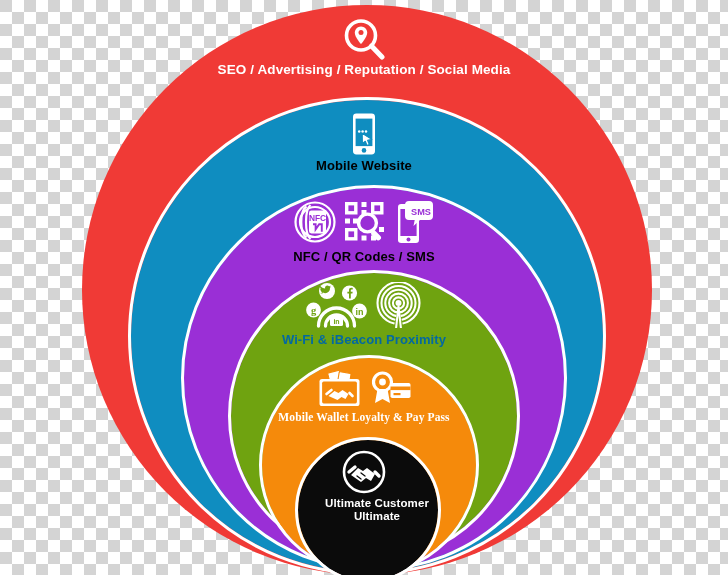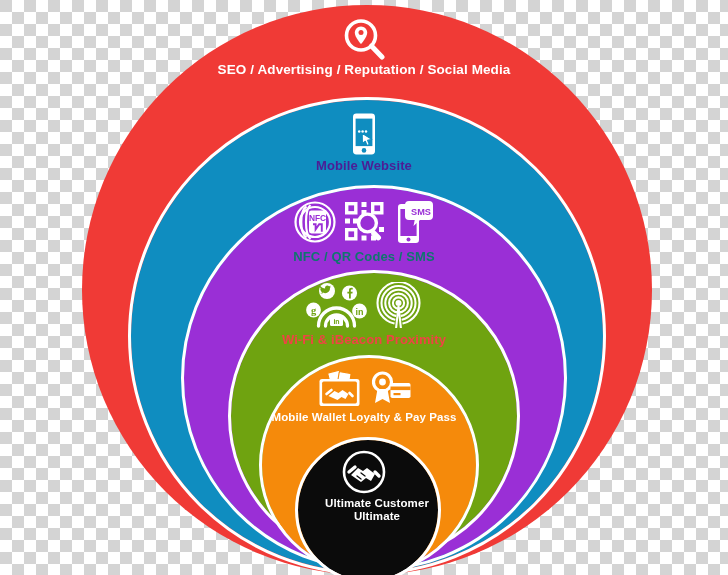--- a/index.html
+++ b/index.html
@@ -92,21 +92,21 @@
       <circle cx="17" cy="38.4" r="2.3" fill="#0f8dc0"></circle>
       <g fill="#ffffff">
         <circle cx="12.2" cy="19.6" r="1.25"></circle>
         <circle cx="15.6" cy="19.6" r="1.25"></circle>
         <circle cx="19" cy="19.6" r="1.25"></circle>
       </g>
       <path d="M15.2 21.4 L24.8 27.4 L20.6 28.4 L22.3 32.6 L20.1 33.6 L18.3 29.3 L15.4 31.4 Z" fill="#ffffff" stroke="#0f8dc0" stroke-width="1.1" stroke-linejoin="round"></path>
     </svg>
   </div>
 
-  <div class="ring-label" id="lbl-blue" style="color: #4c1d95;">Mobile Website</div>
+  <div class="ring-label" id="lbl-blue" style="color: #000000;">Mobile Website</div>
 
   <div class="ring" id="c-purple" style="background: rgb(154, 47, 214);"></div>
 
   <div class="ring-icons" id="ico-purple">
 
     <svg class="ico" width="42" height="46" viewBox="0 0 42 46">
       <g fill="none" stroke="#ffffff" stroke-width="2.2">
         <circle cx="21" cy="23" r="19.5"></circle>
         <circle cx="21" cy="23" r="15"></circle>
         <path d="M12.5 7.5 C5.5 12 5.5 34 12.5 38.5"></path>
@@ -146,21 +146,21 @@
 
     <svg class="ico" width="38" height="46" viewBox="0 0 38 46">
       <rect x="2" y="5" width="21" height="39" rx="3.2" fill="#ffffff"></rect>
       <rect x="4.4" y="10" width="16.2" height="27" fill="#9a2fd6"></rect>
       <circle cx="12.5" cy="40.4" r="2" fill="#9a2fd6"></circle>
       <path d="M13 2 h20 a4 4 0 0 1 4 4 v11 a4 4 0 0 1 -4 4 h-9 l-6.5 6 1.2 -6 h-5.7 a4 4 0 0 1 -4 -4 v-11 a4 4 0 0 1 4 -4 z" fill="#ffffff"></path>
       <text x="25" y="15.6" font-family="'Liberation Sans',sans-serif" font-size="9.2" font-weight="bold" text-anchor="middle" fill="#9a2fd6">SMS</text>
     </svg>
   </div>
 
-  <div class="ring-label" id="lbl-purple" style="color: #0f766e;">NFC / QR Codes / SMS</div>
+  <div class="ring-label" id="lbl-purple" style="color: #000000;">NFC / QR Codes / SMS</div>
 
   <div class="ring" id="c-green" style="background: rgb(111, 163, 16);"></div>
 
   <div class="ring-icons" id="ico-green">
 
     <svg class="ico" width="62" height="48" viewBox="0 0 62 48">
       <g fill="none" stroke="#ffffff" stroke-width="3.3" stroke-linecap="round">
         <path d="M13 44 A18 18 0 0 1 49 44"></path>
         <path d="M20 44 A11 11 0 0 1 42 44"></path>
       </g>
@@ -191,21 +191,21 @@
         <circle cx="24" cy="21" r="13.2"></circle>
         <circle cx="24" cy="21" r="9.4"></circle>
         <circle cx="24" cy="21" r="5.6"></circle>
       </g>
       <circle cx="24" cy="21" r="3" fill="#ffffff"></circle>
       <path d="M24 24 L19 46 H29 Z" fill="#6fa310"></path>
       <path d="M24 24 L21.6 46 M24 24 L26.4 46" stroke="#ffffff" stroke-width="2.1"></path>
     </svg>
   </div>
 
-  <div class="ring-label" id="lbl-green" style="color: #ef4444;">Wi-Fi &amp; iBeacon Proximity</div>
+  <div class="ring-label" id="lbl-green" style="color: #0369a1;">Wi-Fi &amp; iBeacon Proximity</div>
 
   <div class="ring" id="c-orange" style="background: rgb(245, 138, 11);"></div>
 
   <div class="ring-icons" id="ico-orange">
 
     <svg class="ico" width="46" height="38" viewBox="0 0 46 38">
       <g fill="#ffffff" stroke="#f58a0b" stroke-width="1.1">
         <rect x="12" y="1.5" width="12" height="9" rx="1" transform="rotate(-14 18 6)"></rect>
         <rect x="22" y="2.5" width="12" height="9" rx="1" transform="rotate(9 28 7)"></rect>
       </g>
@@ -220,21 +220,21 @@
     <svg class="ico" width="42" height="38" viewBox="0 0 42 38">
       <circle cx="13" cy="12" r="9" fill="none" stroke="#ffffff" stroke-width="3.2"></circle>
       <circle cx="13" cy="12" r="3.4" fill="#ffffff"></circle>
       <path d="M8 19 L5.5 33 L13 29 L20.5 33 L18 19 Z" fill="#ffffff"></path>
       <rect x="21" y="13" width="20" height="15" rx="1.8" fill="#ffffff"></rect>
       <rect x="21" y="16.5" width="20" height="3.6" fill="#f58a0b"></rect>
       <rect x="24" y="23" width="7" height="2.2" fill="#f58a0b"></rect>
     </svg>
   </div>
 
-  <div class="ring-label" id="lbl-orange" style="color: rgb(255, 255, 255);">Mobile Wallet Loyalty &amp; Pay Pass</div>
+  <div class="ring-label" id="lbl-orange" style="color: rgb(255, 255, 255); font-family: Liberation Serif, serif;">Mobile Wallet Loyalty &amp; Pay Pass</div>
 
   <div class="ring" id="c-black" style="background: rgb(11, 11, 11);"></div>
 
   <div class="ring-icons" id="ico-black">
     <svg class="ico" width="44" height="44" viewBox="0 0 44 44">
       <circle cx="22" cy="22" r="20" fill="none" stroke="#ffffff" stroke-width="2.6"></circle>
       <path d="M9 25 l7-7 5 3 4-3 8 6 -4 7 -5-3 -5 4 z" fill="#ffffff"></path>
       <path d="M7 22 l6-5 M33 22 l4 4" stroke="#ffffff" stroke-width="3.4" stroke-linecap="round"></path>
       <path d="M15 26 l4 3 M19 23 l4 3" stroke="#0b0b0b" stroke-width="1.3" stroke-linecap="round"></path>
     </svg>

